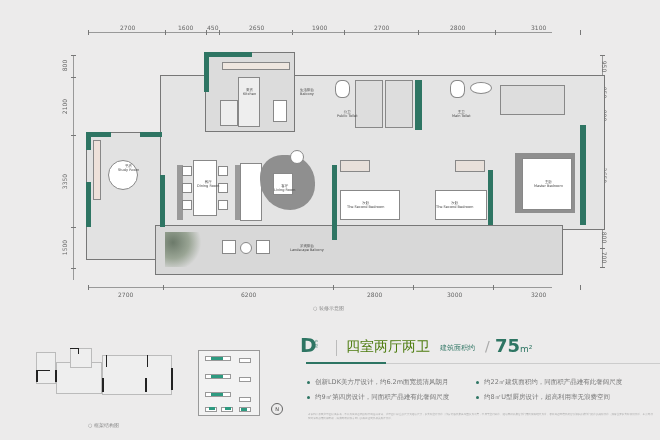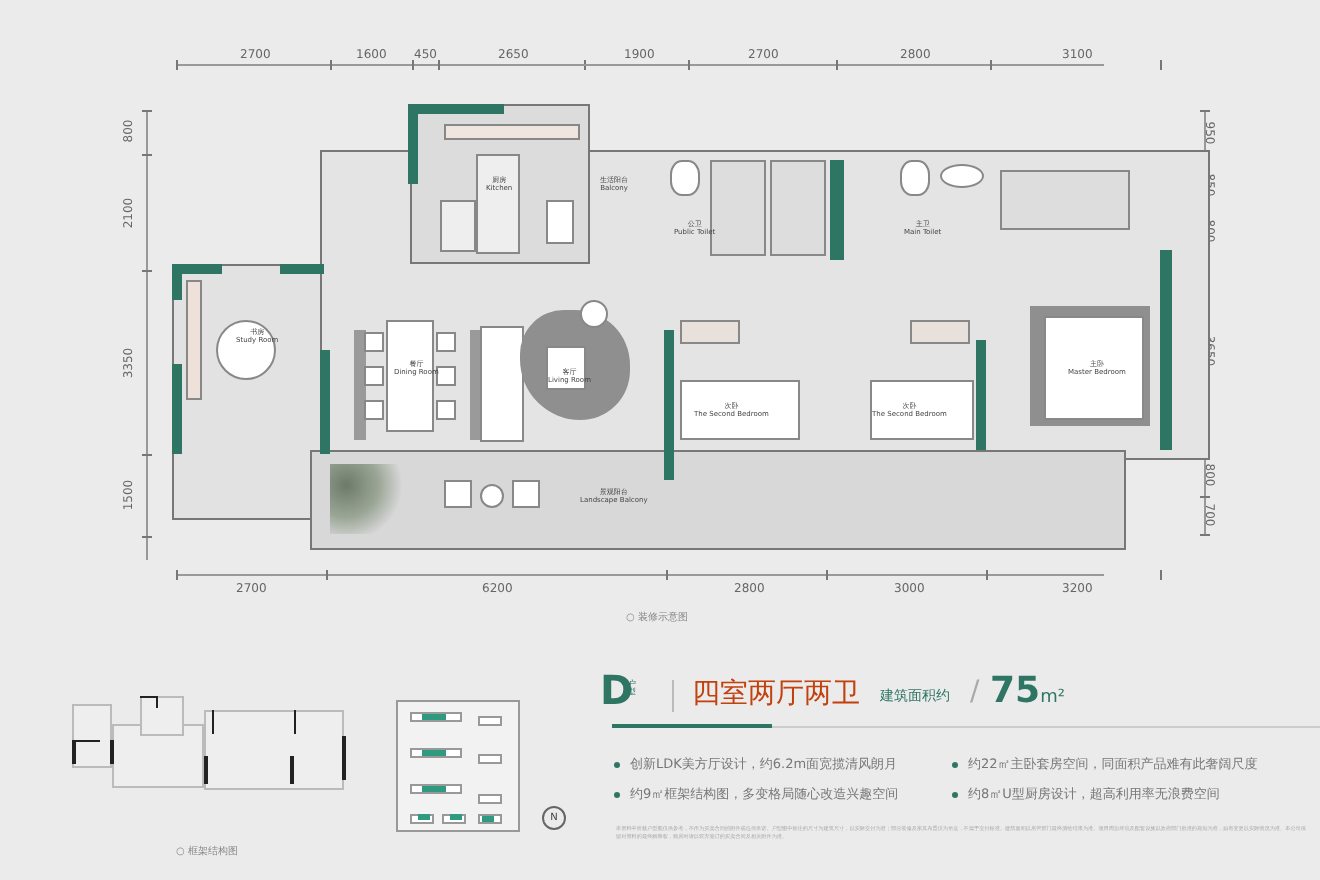--- a/index.html
+++ b/index.html
@@ -14,21 +14,21 @@
   .vlabel-r{position:absolute;font-size:6px;color:#666;transform:rotate(90deg);transform-origin:center;white-space:nowrap;}
   .room{position:absolute;background:#dedede;border:1px solid #777;box-sizing:border-box;}
   .wall-g{position:absolute;background:#2e7563;}
   .room-label{position:absolute;font-size:3.5px;color:#444;text-align:center;line-height:1.2;white-space:nowrap;}
   .furn{position:absolute;background:#fff;border:1px solid #888;box-sizing:border-box;}
   .shadow{position:absolute;background:#9a9a9a;}
   .caption{position:absolute;font-size:5px;color:#888;white-space:nowrap;}
   .title-D{position:absolute;left:300px;top:335px;font-size:20px;color:#2e7563;font-weight:bold;line-height:1;}
   .title-type{position:absolute;left:314px;top:340px;font-size:4px;color:#2e7563;width:4px;line-height:1.1;}
   .title-sep{position:absolute;left:336px;top:340px;width:1px;height:16px;background:#bbb;}
-  .title-main{position:absolute;left:346px;top:338px;font-size:14px;color:#c2410c;white-space:nowrap;}
+  .title-main{position:absolute;left:346px;top:338px;font-size:14px;color:#4d7c0f;white-space:nowrap;}
   .title-area-label{position:absolute;left:440px;top:343px;font-size:7px;color:#2e7563;white-space:nowrap;text-align:center;}
   .title-slash{position:absolute;left:485px;top:338px;font-size:14px;color:#aaa;}
   .title-area{position:absolute;left:495px;top:335px;font-size:18px;color:#2e7563;font-weight:bold;white-space:nowrap;}
   .title-unit{font-size:9px;font-weight:normal;}
   .underline-g{position:absolute;left:306px;top:362px;width:80px;height:2px;background:#2e7563;}
   .underline-l{position:absolute;left:386px;top:363px;width:274px;height:1px;background:#ccc;}
   .feat{position:absolute;font-size:6.5px;color:#777;white-space:nowrap;}
   .bullet{display:inline-block;width:3px;height:3px;border-radius:50%;background:#2e7563;margin-right:5px;vertical-align:middle;}
   .fine{position:absolute;left:308px;top:413px;width:345px;font-size:2.6px;line-height:1.35;color:#aaa;}
   .mini-plan{position:absolute;border:1px solid #bbb;background:#eee;box-sizing:border-box;}
@@ -229,17 +229,17 @@
   <span class="title-main">四室两厅两卫</span>
   <span class="title-area-label">建筑面积约</span>
   <span class="title-slash">/</span>
   <span class="title-area"><span>75</span><span class="title-unit">m²</span></span>
   <div class="underline-g"></div>
   <div class="underline-l"></div>
 </div>
 
 <div>
   <div class="feat" style="left:307px;top:378px;"><span class="bullet"></span><span>创新LDK美方厅设计，约6.2m面宽揽清风朗月</span></div>
-  <div class="feat" style="left:476px;top:378px;"><span class="bullet"></span><span>约22㎡主卧套房空间，同面积产品难有此奢阔尺度</span></div>
-  <div class="feat" style="left:307px;top:393px;"><span class="bullet"></span><span>约9㎡框架结构图，多变格局随心改造兴趣空间</span></div>
+  <div class="feat" style="left:476px;top:378px;"><span class="bullet"></span><span>约22㎡建筑面积约，同面积产品难有此奢阔尺度</span></div>
+  <div class="feat" style="left:307px;top:393px;"><span class="bullet"></span><span>约9㎡第四房设计，同面积产品难有此奢阔尺度</span></div>
   <div class="feat" style="left:476px;top:393px;"><span class="bullet"></span><span>约8㎡U型厨房设计，超高利用率无浪费空间</span></div>
 </div>
 <div class="fine">本资料中所载户型图仅供参考，不作为买卖合同的附件或任何承诺。户型图中标注的尺寸为建筑尺寸，以实际交付为准；部分装修及家具布置仅为示意，不属于交付标准。建筑面积以房管部门最终测绘结果为准。项目周边环境及配套设施以政府部门批准的规划为准，如有变更以实际情况为准。本公司保留对资料的最终解释权，购房时请以双方签订的买卖合同及相关附件为准。</div>
 
 </body></html>

